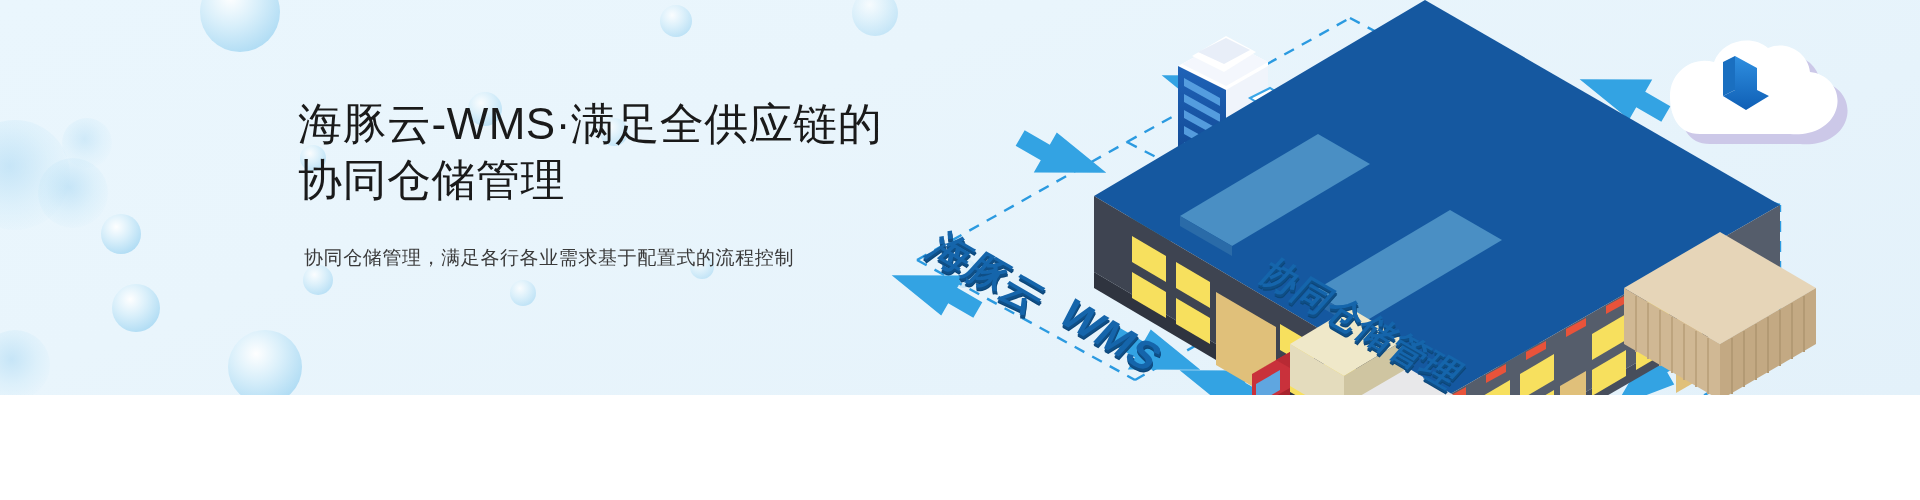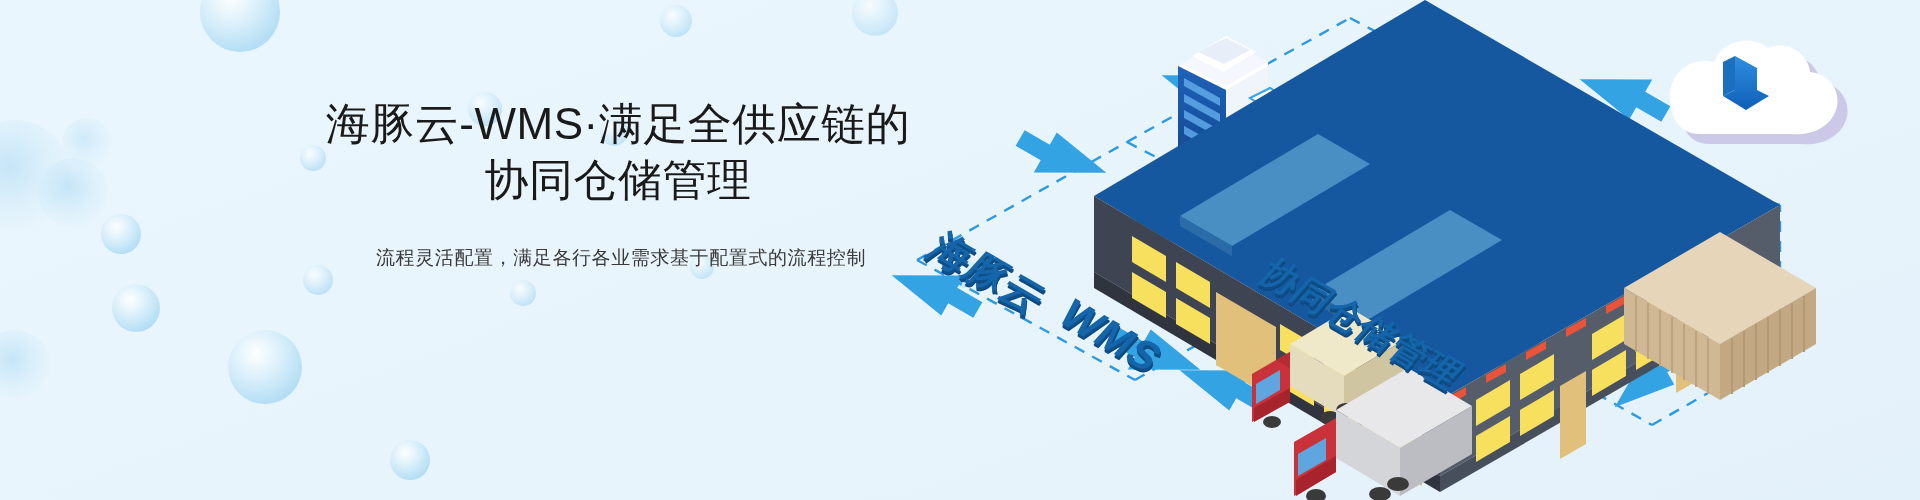--- a/index.html
+++ b/index.html
@@ -2,24 +2,23 @@
 <html><head>
 <meta charset="utf-8">
 <style>
   html, body { margin:0; padding:0; }
   body {
     width:1920px; height:500px;
     font-family:"Liberation Sans","DejaVu Sans",sans-serif;
     overflow:hidden;
   }
   #banner {
-    position:relative; width:1920px; height:500px;
+    position:relative; width:1920px; height:395px;
     background:linear-gradient(160deg,#eaf6fd 0%,#e9f5fc 35%,#e6f3fb 70%,#e3f1fa 100%);
     overflow:hidden;
-    text-align:center;
   }
   
   .bubbles { position:absolute; inset:0; pointer-events:none; }
   .bubble {
     position:absolute; border-radius:50%;
     background:radial-gradient(circle at 38% 32%,
        rgba(255,255,255,.95) 0%,
        rgba(214,238,250,.85) 38%,
        rgba(162,214,242,.80) 78%,
        rgba(150,208,240,.55) 100%);
@@ -71,21 +70,21 @@
     <div class="bubble" style="left:660px;top:5px;width:32px;height:32px;opacity:.8;"></div>
     <div class="bubble" style="left:690px;top:255px;width:24px;height:24px;opacity:.7;"></div>
     <div class="bubble" style="left:852px;top:-10px;width:46px;height:46px;opacity:.65;"></div>
     <div class="bubble" style="left:948px;top:258px;width:30px;height:30px;opacity:.6;"></div>
     <div class="bubble soft" style="left:-20px;top:330px;width:70px;height:70px;"></div>
   </div>
 
   <div class="copy">
     <div class="headline">海豚云-WMS·满足全供应链的
 协同仓储管理</div>
-    <div class="subtitle">流程灵活配置，满足各行各业需求基于配置式的流程控制</div>
+    <div class="subtitle">协同仓储管理，满足各行各业需求基于配置式的流程控制</div>
   </div>
 
   <div class="art">
     <svg viewBox="0 0 1040 500" xmlns="http://www.w3.org/2000/svg">
       <defs>
         <linearGradient id="gServer" x1="0" y1="0" x2="0" y2="1">
           <stop offset="0%" stop-color="#1f63b8"></stop>
             <stop offset="100%" stop-color="#0d3f86"></stop>
         </linearGradient>
         <linearGradient id="gCloudArrow" x1="0" y1="0" x2="0" y2="1">

